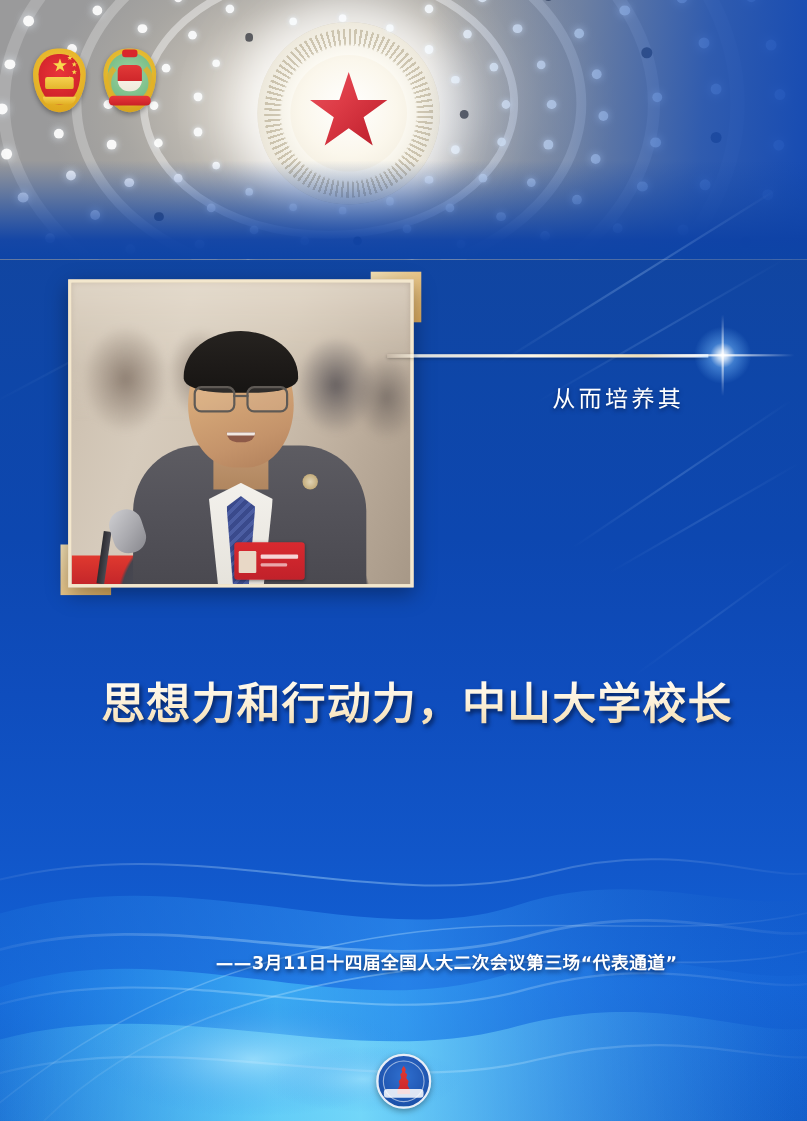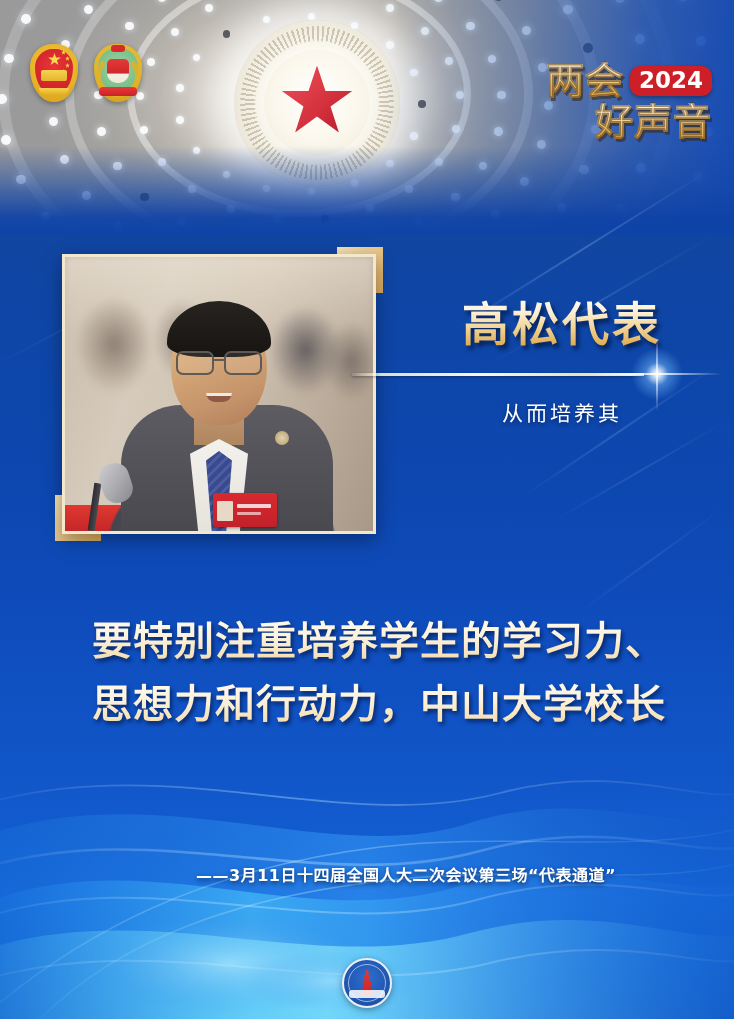--- a/index.html
+++ b/index.html
@@ -460,27 +460,20 @@
     <div class="emblem em-cppcc">
       <div class="plate"></div>
       <div class="face"></div>
       <div class="topbit"></div>
       <div class="wreath"></div>
       <div class="center"></div>
       <div class="ribbon"></div>
     </div>
   </div>
 
-  <div class="logo">
-    <div class="logo-row1">
-      <span class="logo-cn">两会</span>
-      <span class="logo-badge">2024</span>
-    </div>
-    <div class="logo-row2">好声音</div>
-  </div>
 
   <div class="streaks">
     <div class="streak" style="left:430px;top:250px;width:300px;transform:rotate(-32deg);"></div>
     <div class="streak" style="left:470px;top:300px;width:260px;transform:rotate(-30deg);opacity:.6;"></div>
     <div class="streak" style="left:500px;top:430px;width:240px;transform:rotate(-34deg);opacity:.7;"></div>
     <div class="streak" style="left:540px;top:470px;width:200px;transform:rotate(-30deg);opacity:.5;"></div>
     <div class="streak" style="left:560px;top:560px;width:180px;transform:rotate(-36deg);opacity:.4;"></div>
     <div class="streak" style="left:-20px;top:330px;width:160px;transform:rotate(-28deg);opacity:.25;"></div>
   </div>
 
@@ -510,30 +503,28 @@
         <div class="ph-badge">
           <div class="ph-badge-photo"></div>
           <div class="ph-badge-line"></div>
           <div class="ph-badge-line2"></div>
         </div>
       </div>
     </div>
   </div>
 
   <div class="name-block">
-    <div class="person-name">高松代表</div>
     <div class="divider-wrap">
       <div class="divider"></div>
       <div class="flare"></div>
     </div>
     <div class="person-role">从而培养其</div>
   </div>
 
   <div class="quote">
-    <div class="quote-line">要特别注重培养学生的学习力、</div>
     <div class="quote-line">思想力和行动力，中山大学校长</div>
   </div>
 
   <div class="waves">
     <svg width="734" height="300" viewBox="0 0 734 300" xmlns="http://www.w3.org/2000/svg">
       <defs>
         <linearGradient id="wg1" x1="0" y1="0" x2="1" y2="0">
           <stop offset="0%" stop-color="#2ea8ff" stop-opacity="0.05"></stop>
           <stop offset="35%" stop-color="#4fd0ff" stop-opacity="0.55"></stop>
           <stop offset="70%" stop-color="#2f8ef0" stop-opacity="0.35"></stop>

